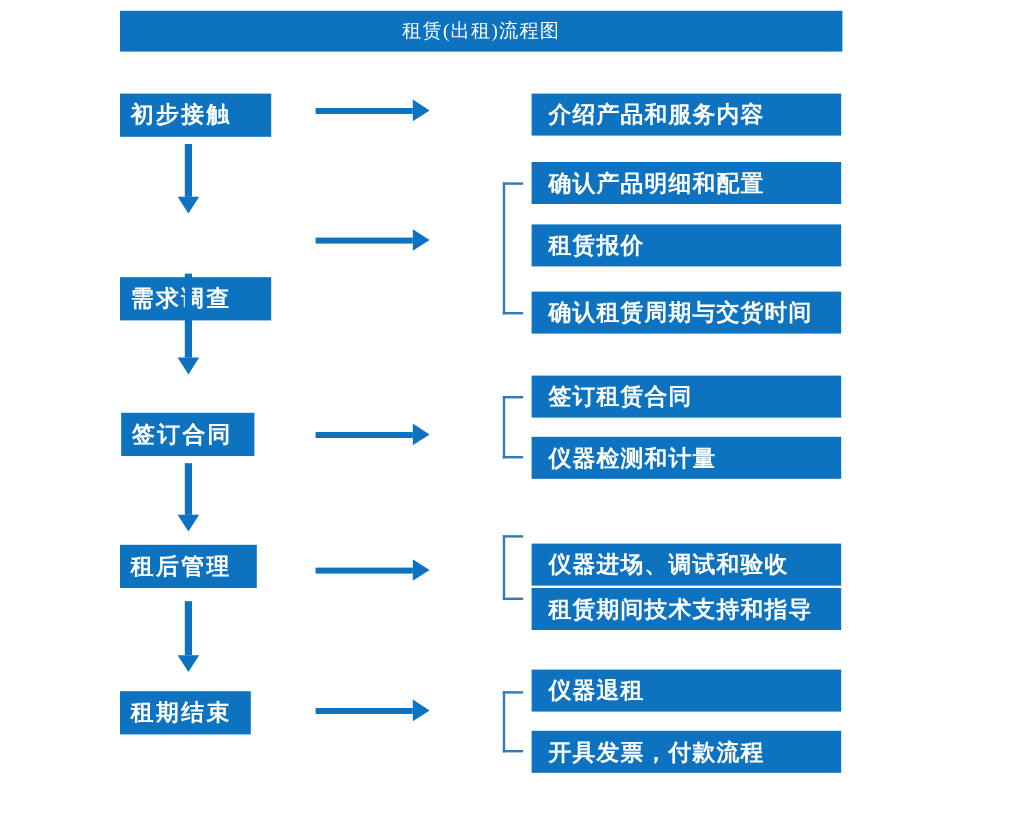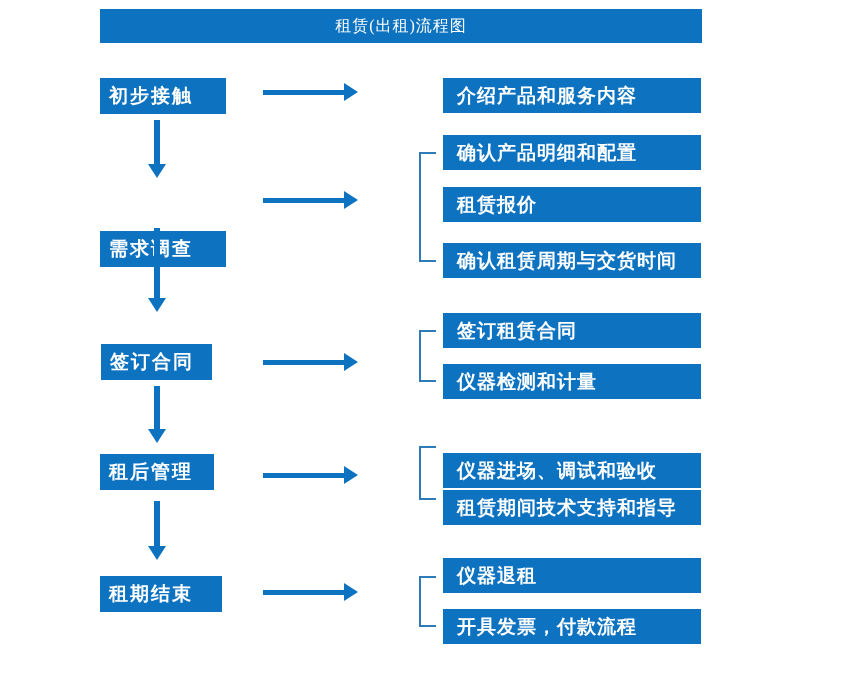--- a/index.html
+++ b/index.html
@@ -93,21 +93,21 @@
     width: 17px;
     border: 2px solid var(--bracket-blue);
     border-right: none;
     background: transparent;
   }
   
   .s0 { left: 100px; top: 78px;  width: 126px; }
   .s1 { left: 100px; top: 187px; width: 126px; margin-top: 44px; }
   .s2 { left: 101px; top: 344px; width: 111px; }
   .s3 { left: 100px; top: 454px; width: 114px; }
-  .s4 { left: 100px; top: 576px; width: 122px; }
+  .s4 { left: 100px; top: 576px; width: 109px; }
 
   .d0 { top: 120px; height: 58px; }
   .d1 { top: 228px; height: 84px; }
   .d2 { top: 386px; height: 57px; }
   .d3 { top: 501px; height: 59px; }
 
   .r0 { top: 83px; }
   .r1 { top: 191px; }
   .r2 { top: 353px; }
   .r3 { top: 466px; }

